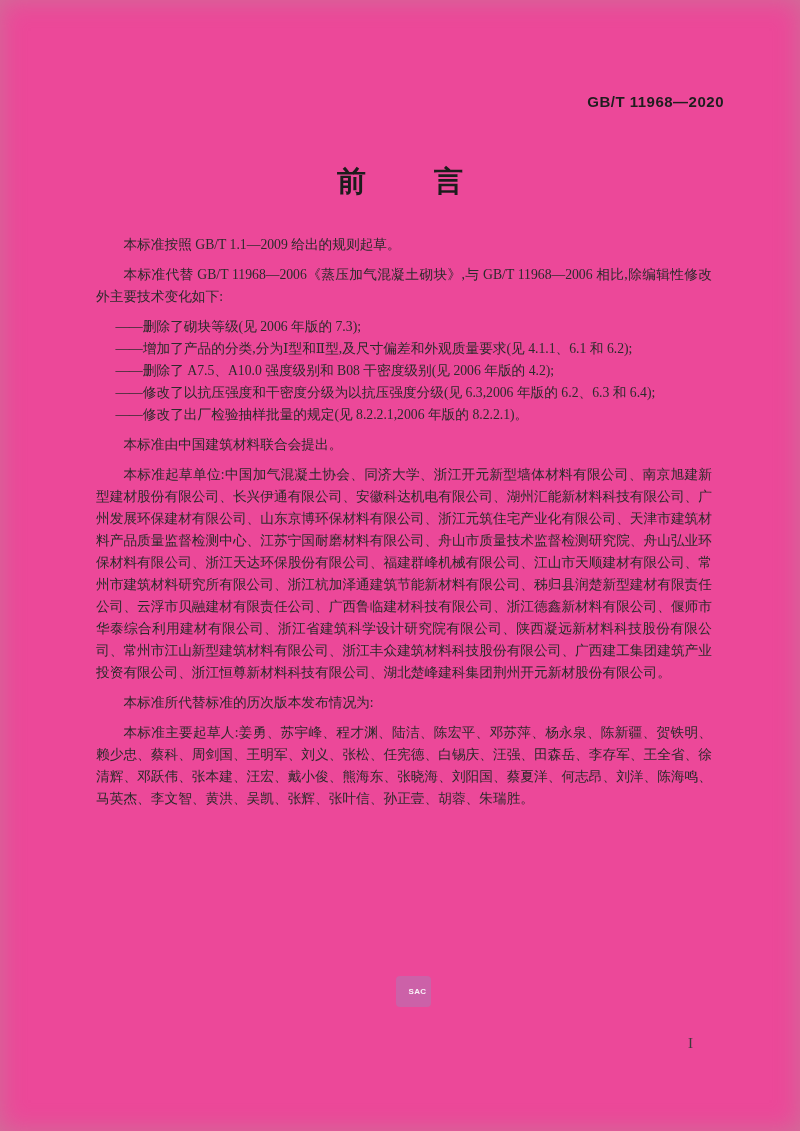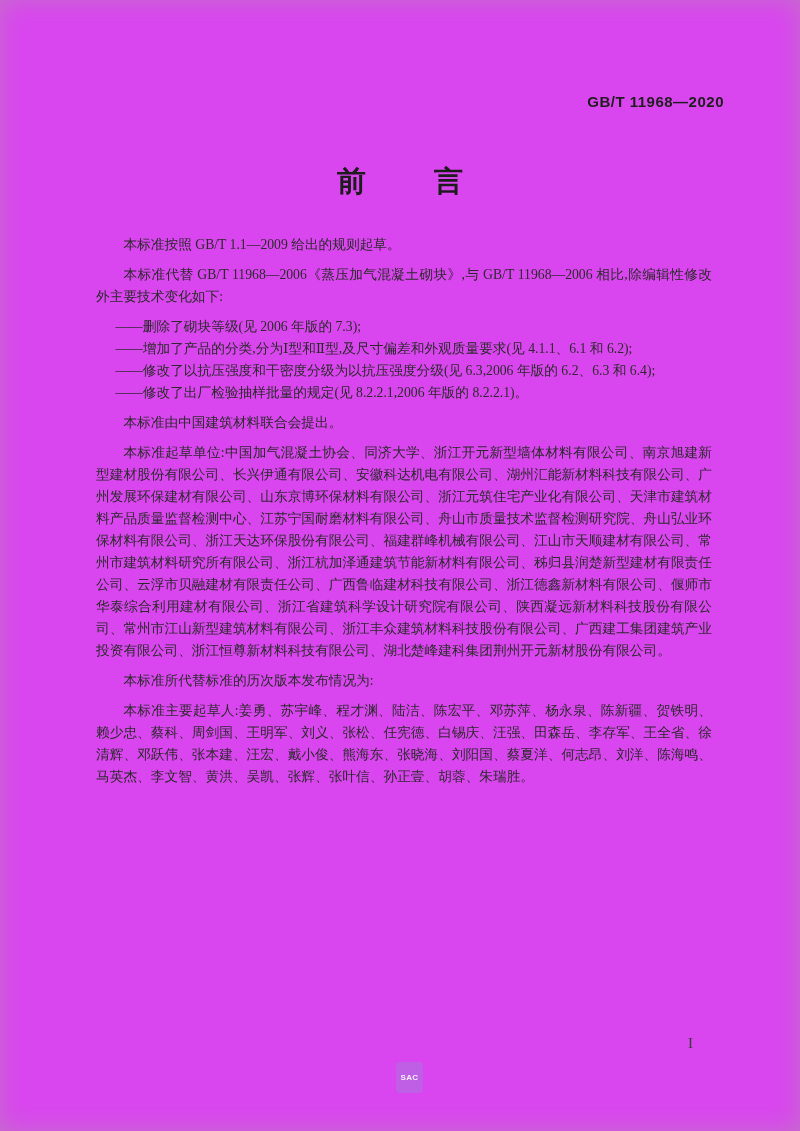--- a/index.html
+++ b/index.html
@@ -5,21 +5,21 @@
   html, body {
     margin: 0;
     padding: 0;
     background: #e9e7e3;
   }
   .sheet {
     position: relative;
     width: 800px;
     height: 1131px;
     margin: 0 auto;
-    background: #d946ef;
+    background: #ec4899;
     box-shadow: inset 0 0 26px rgba(168, 162, 152, 0.45);
     overflow: hidden;
     font-family: "Liberation Serif", "DejaVu Serif", serif;
     color: #2a2a2a;
   }
   .doc-code {
     position: absolute;
     top: 93px;
     right: 76px;
     font-family: "Liberation Sans", "DejaVu Sans", sans-serif;
@@ -55,28 +55,29 @@
     margin: 8px;
     padding: 0;
     text-indent: 2em;
   }
   .change-item {
     text-indent: 2em;
   }
   .watermark {
     position: absolute;
     left: 396px;
-    top: 1062px;
+    top: 976px;
     width: 27px;
     height: 31px;
     background: rgba(128, 157, 206, 0.30);
     border-radius: 4px;
     display: flex;
     align-items: center;
     justify-content: center;
+    padding-left: 8px;
   }
   .watermark span {
     font-family: "Liberation Sans", "DejaVu Sans", sans-serif;
     font-weight: bold;
     font-size: 8px;
     color: rgba(255, 255, 255, 0.92);
     letter-spacing: 0.3px;
   }
   .page-num {
     position: absolute;
@@ -101,20 +102,21 @@
 
   <div class="content">
 
     <p>本标准按照 GB/T 1.1—2009 给出的规则起草。</p>
 
     <p>本标准代替 GB/T 11968—2006《蒸压加气混凝土砌块》,与 GB/T 11968—2006 相比,除编辑性修改外主要技术变化如下:</p>
 
     <div>
       <div class="change-item">——删除了砌块等级(见 2006 年版的 7.3);</div>
       <div class="change-item">——增加了产品的分类,分为Ⅰ型和Ⅱ型,及尺寸偏差和外观质量要求(见 4.1.1、6.1 和 6.2);</div>
+      <div class="change-item">——删除了 A7.5、A10.0 强度级别和 B08 干密度级别(见 2006 年版的 4.2);</div>
       <div class="change-item">——修改了以抗压强度和干密度分级为以抗压强度分级(见 6.3,2006 年版的 6.2、6.3 和 6.4);</div>
       <div class="change-item">——修改了出厂检验抽样批量的规定(见 8.2.2.1,2006 年版的 8.2.2.1)。</div>
     </div>
 
     <p>本标准由中国建筑材料联合会提出。</p>
 
 
     <p>本标准起草单位:中国加气混凝土协会、同济大学、浙江开元新型墙体材料有限公司、南京旭建新型建材股份有限公司、长兴伊通有限公司、安徽科达机电有限公司、湖州汇能新材料科技有限公司、广州发展环保建材有限公司、山东京博环保材料有限公司、浙江元筑住宅产业化有限公司、天津市建筑材料产品质量监督检测中心、江苏宁国耐磨材料有限公司、舟山市质量技术监督检测研究院、舟山弘业环保材料有限公司、浙江天达环保股份有限公司、福建群峰机械有限公司、江山市天顺建材有限公司、常州市建筑材料研究所有限公司、浙江杭加泽通建筑节能新材料有限公司、秭归县润楚新型建材有限责任公司、云浮市贝融建材有限责任公司、广西鲁临建材科技有限公司、浙江德鑫新材料有限公司、偃师市华泰综合利用建材有限公司、浙江省建筑科学设计研究院有限公司、陕西凝远新材料科技股份有限公司、常州市江山新型建筑材料有限公司、浙江丰众建筑材料科技股份有限公司、广西建工集团建筑产业投资有限公司、浙江恒尊新材料科技有限公司、湖北楚峰建科集团荆州开元新材股份有限公司。</p>
 
     <p>本标准所代替标准的历次版本发布情况为:</p>

